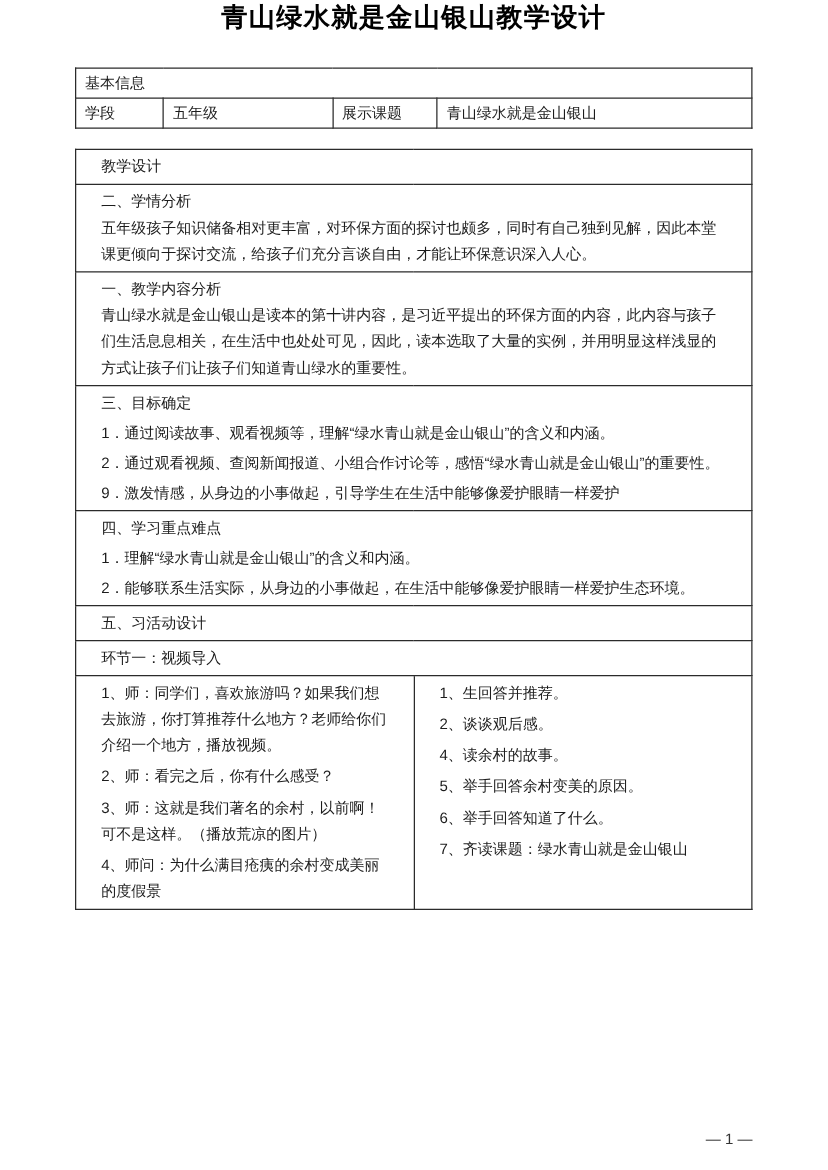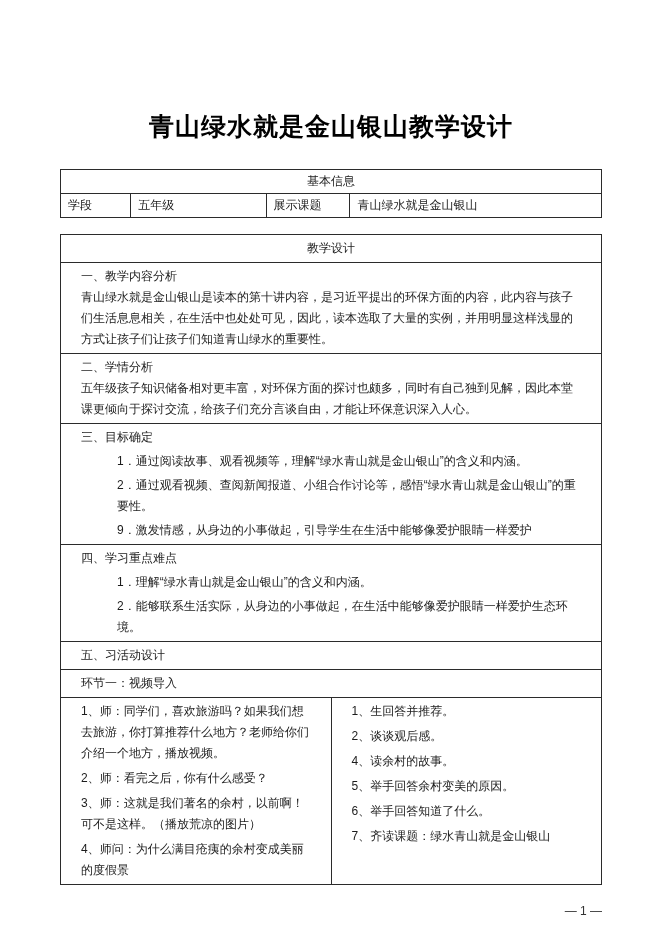--- a/index.html
+++ b/index.html
@@ -9,50 +9,49 @@
     margin:0 auto;
     background:#ffffff;
     box-sizing:border-box;
     padding:0 60px;
     overflow:hidden;
     font-family:"Liberation Sans", sans-serif;
     color:#1c1c1c;
   }
   .doc-title {
     margin:0;
-    padding-top:110px;
     padding-bottom:26px;
     text-align:center;
-    font-size:25px;
+    font-size:21px;
     font-weight:bold;
     letter-spacing:1px;
     color:#000;
   }
   table.tbl {
     width:100%;
     border-collapse:collapse;
     table-layout:fixed;
   }
   table.tbl td {
     border:1px solid #2b2b2b;
     font-size:12px;
     line-height:19px;
     padding:2px 7px;
     vertical-align:top;
     word-break:break-all;
   }
-  td.th-center { text-align:center; }
+  td.th-center { text-align:left; }
   table.tbl2 { margin-top:16px; }
   table.tbl2 td {
     line-height:21px;
     padding:3px 20px;
   }
   .sec-heading { line-height:21px; }
   .sec-body { line-height:21px; }
-  .sec-item { margin-top:3px; line-height:21px;margin-left:36px; }
+  .sec-item { margin-top:3px; line-height:21px; }
   .acts { padding:4px 8px 6px 8px; }
   .act-item { line-height:21px; }
   .act-item + .act-item { margin-top:4px; }
   .footer-pagenum {
     position:absolute;
     right:60px;
     bottom:18px;
     font-size:12px;
     color:#333;
   }
@@ -89,29 +88,29 @@
       <col style="width:50%">
         <col style="width:50%">
     </colgroup>
     <tbody>
         <tr>
       <td colspan="2" class="th-center">教学设计</td>
     </tr>
 
     <tr>
       <td colspan="2">
-        <div class="sec-heading">一、教学内容分析</div>
-        <div class="sec-body">青山绿水就是金山银山是读本的第十讲内容，是习近平提出的环保方面的内容，此内容与孩子们生活息息相关，在生活中也处处可见，因此，读本选取了大量的实例，并用明显这样浅显的方式让孩子们让孩子们知道青山绿水的重要性。</div>
+        <div class="sec-heading">二、学情分析</div>
+        <div class="sec-body">五年级孩子知识储备相对更丰富，对环保方面的探讨也颇多，同时有自己独到见解，因此本堂课更倾向于探讨交流，给孩子们充分言谈自由，才能让环保意识深入人心。</div>
       </td>
     </tr>
 
     <tr>
       <td colspan="2">
-        <div class="sec-heading">二、学情分析</div>
-        <div class="sec-body">五年级孩子知识储备相对更丰富，对环保方面的探讨也颇多，同时有自己独到见解，因此本堂课更倾向于探讨交流，给孩子们充分言谈自由，才能让环保意识深入人心。</div>
+        <div class="sec-heading">一、教学内容分析</div>
+        <div class="sec-body">青山绿水就是金山银山是读本的第十讲内容，是习近平提出的环保方面的内容，此内容与孩子们生活息息相关，在生活中也处处可见，因此，读本选取了大量的实例，并用明显这样浅显的方式让孩子们让孩子们知道青山绿水的重要性。</div>
       </td>
     </tr>
 
     <tr>
       <td colspan="2">
         <div class="sec-heading">三、目标确定</div>
         <div class="sec-item">1．通过阅读故事、观看视频等，理解“绿水青山就是金山银山”的含义和内涵。</div>
         <div class="sec-item">2．通过观看视频、查阅新闻报道、小组合作讨论等，感悟“绿水青山就是金山银山”的重要性。</div>
         <div class="sec-item">9．激发情感，从身边的小事做起，引导学生在生活中能够像爱护眼睛一样爱护</div>
       </td>

